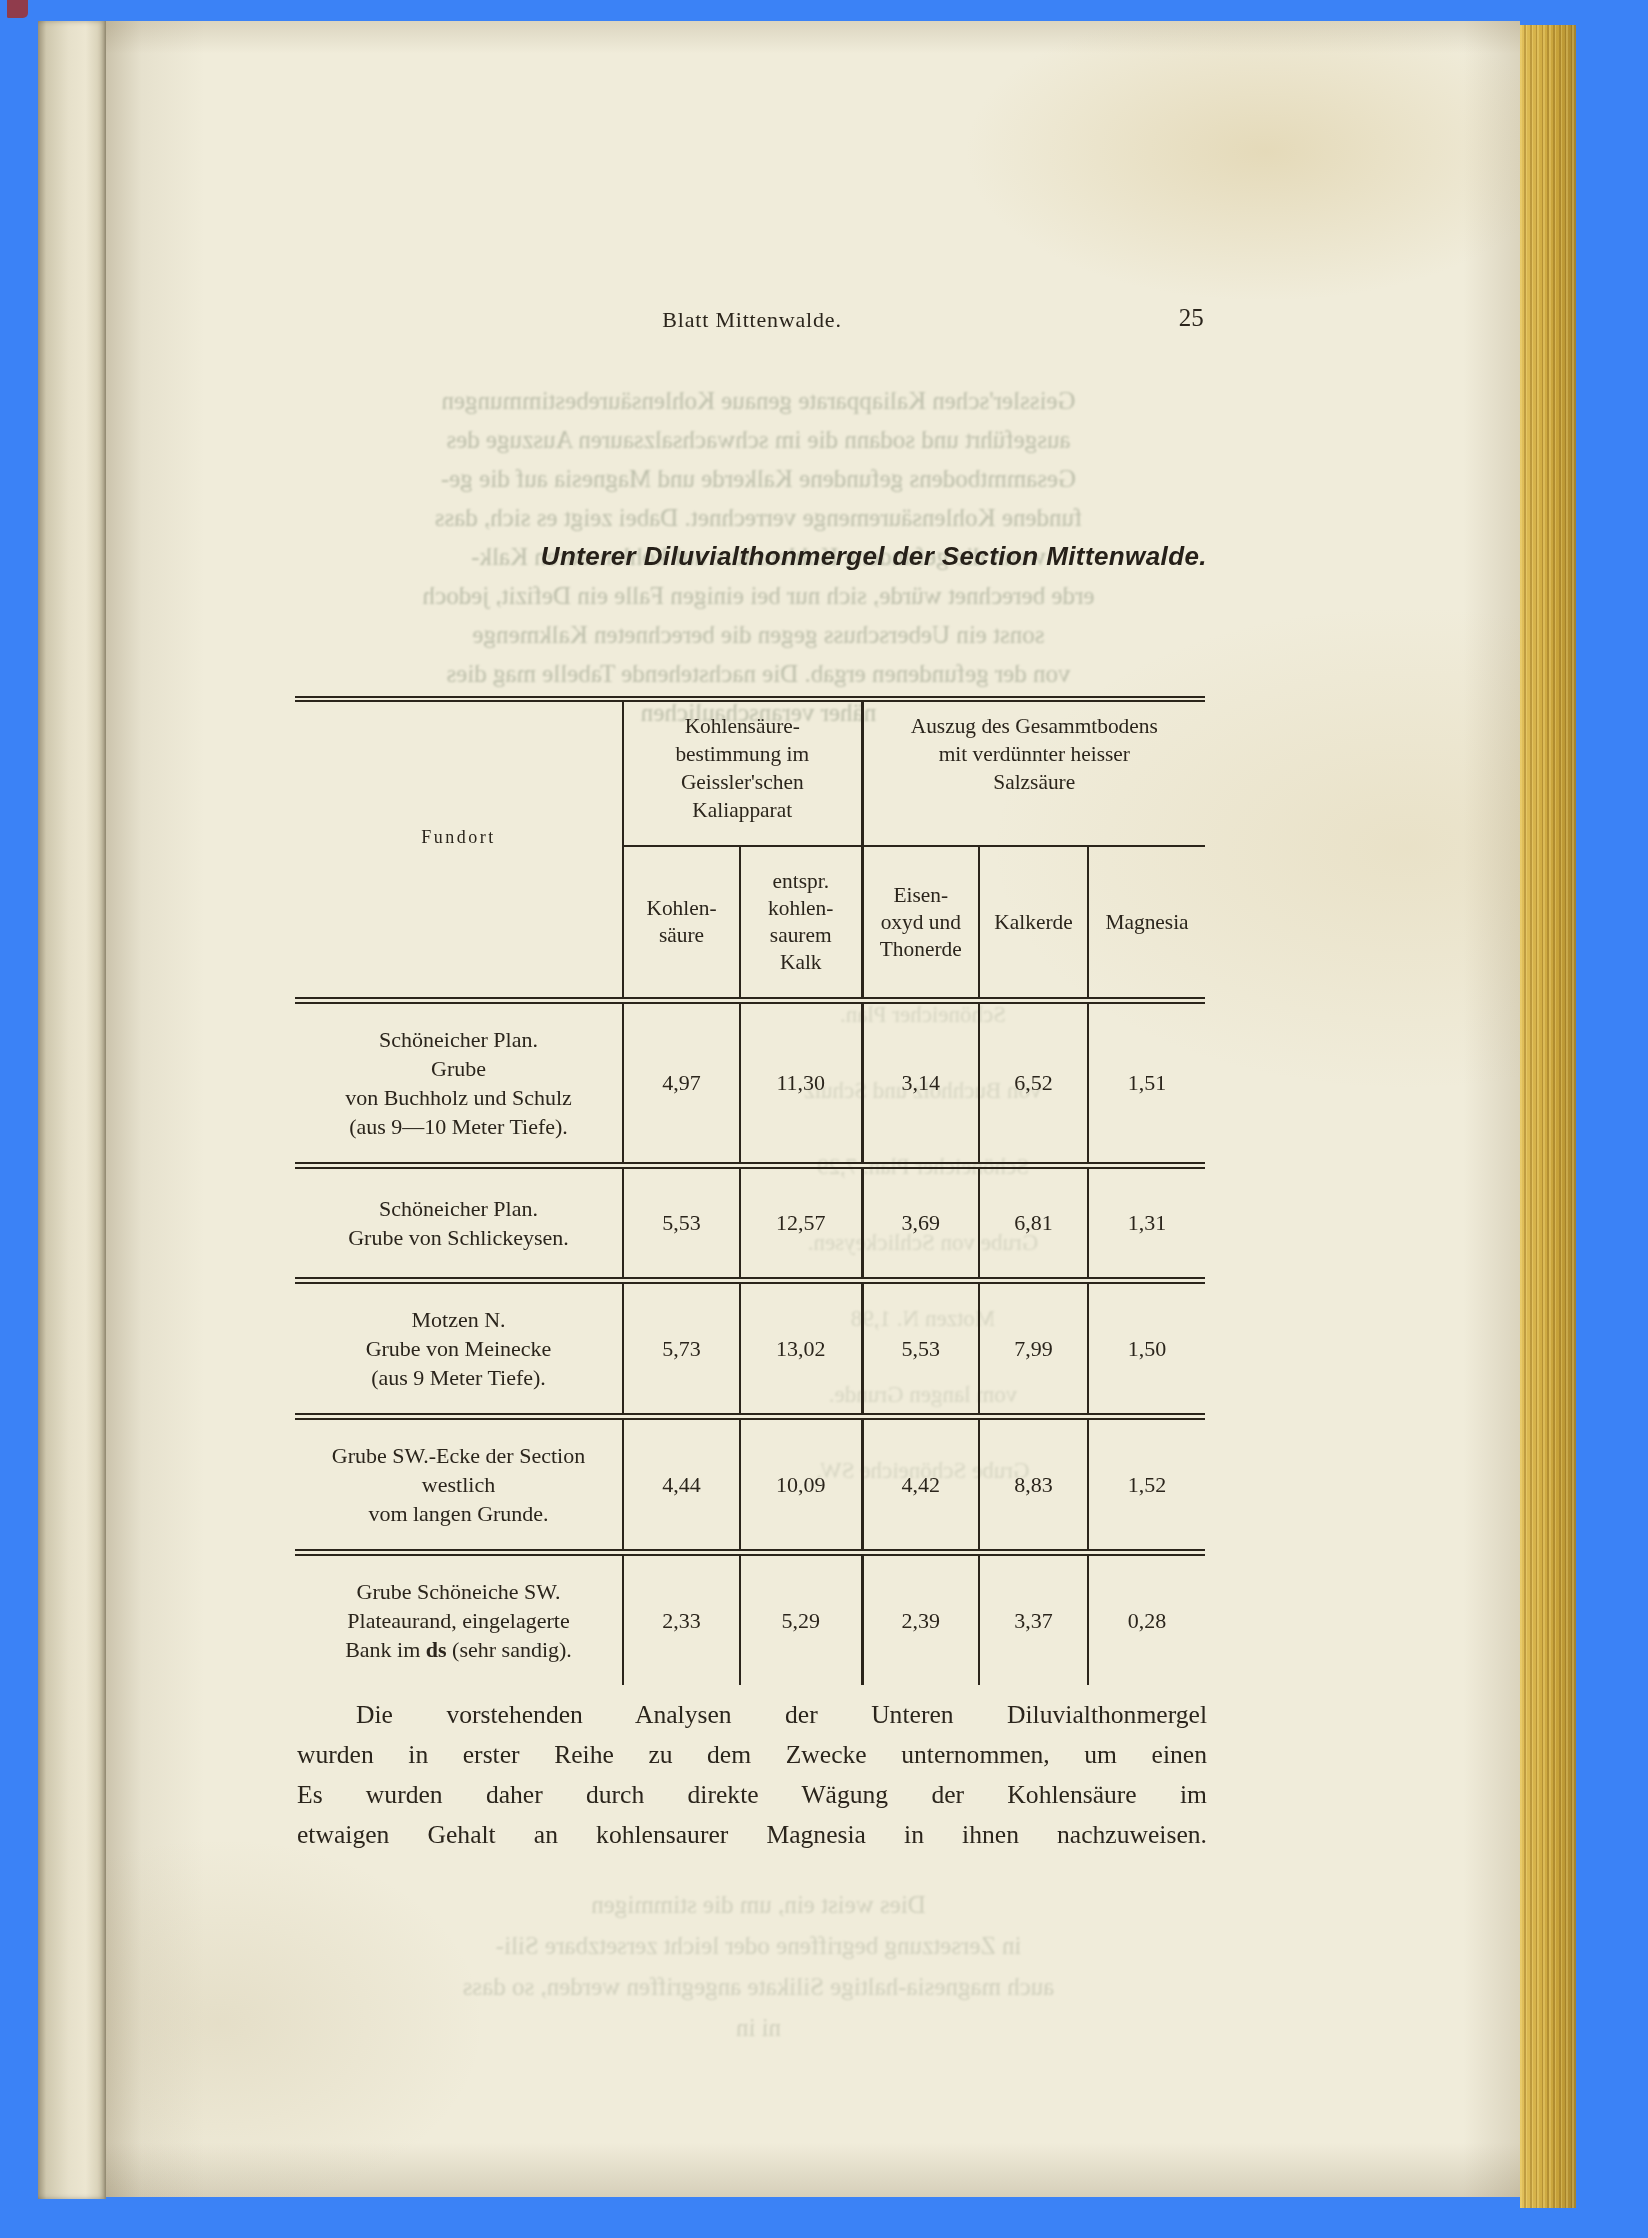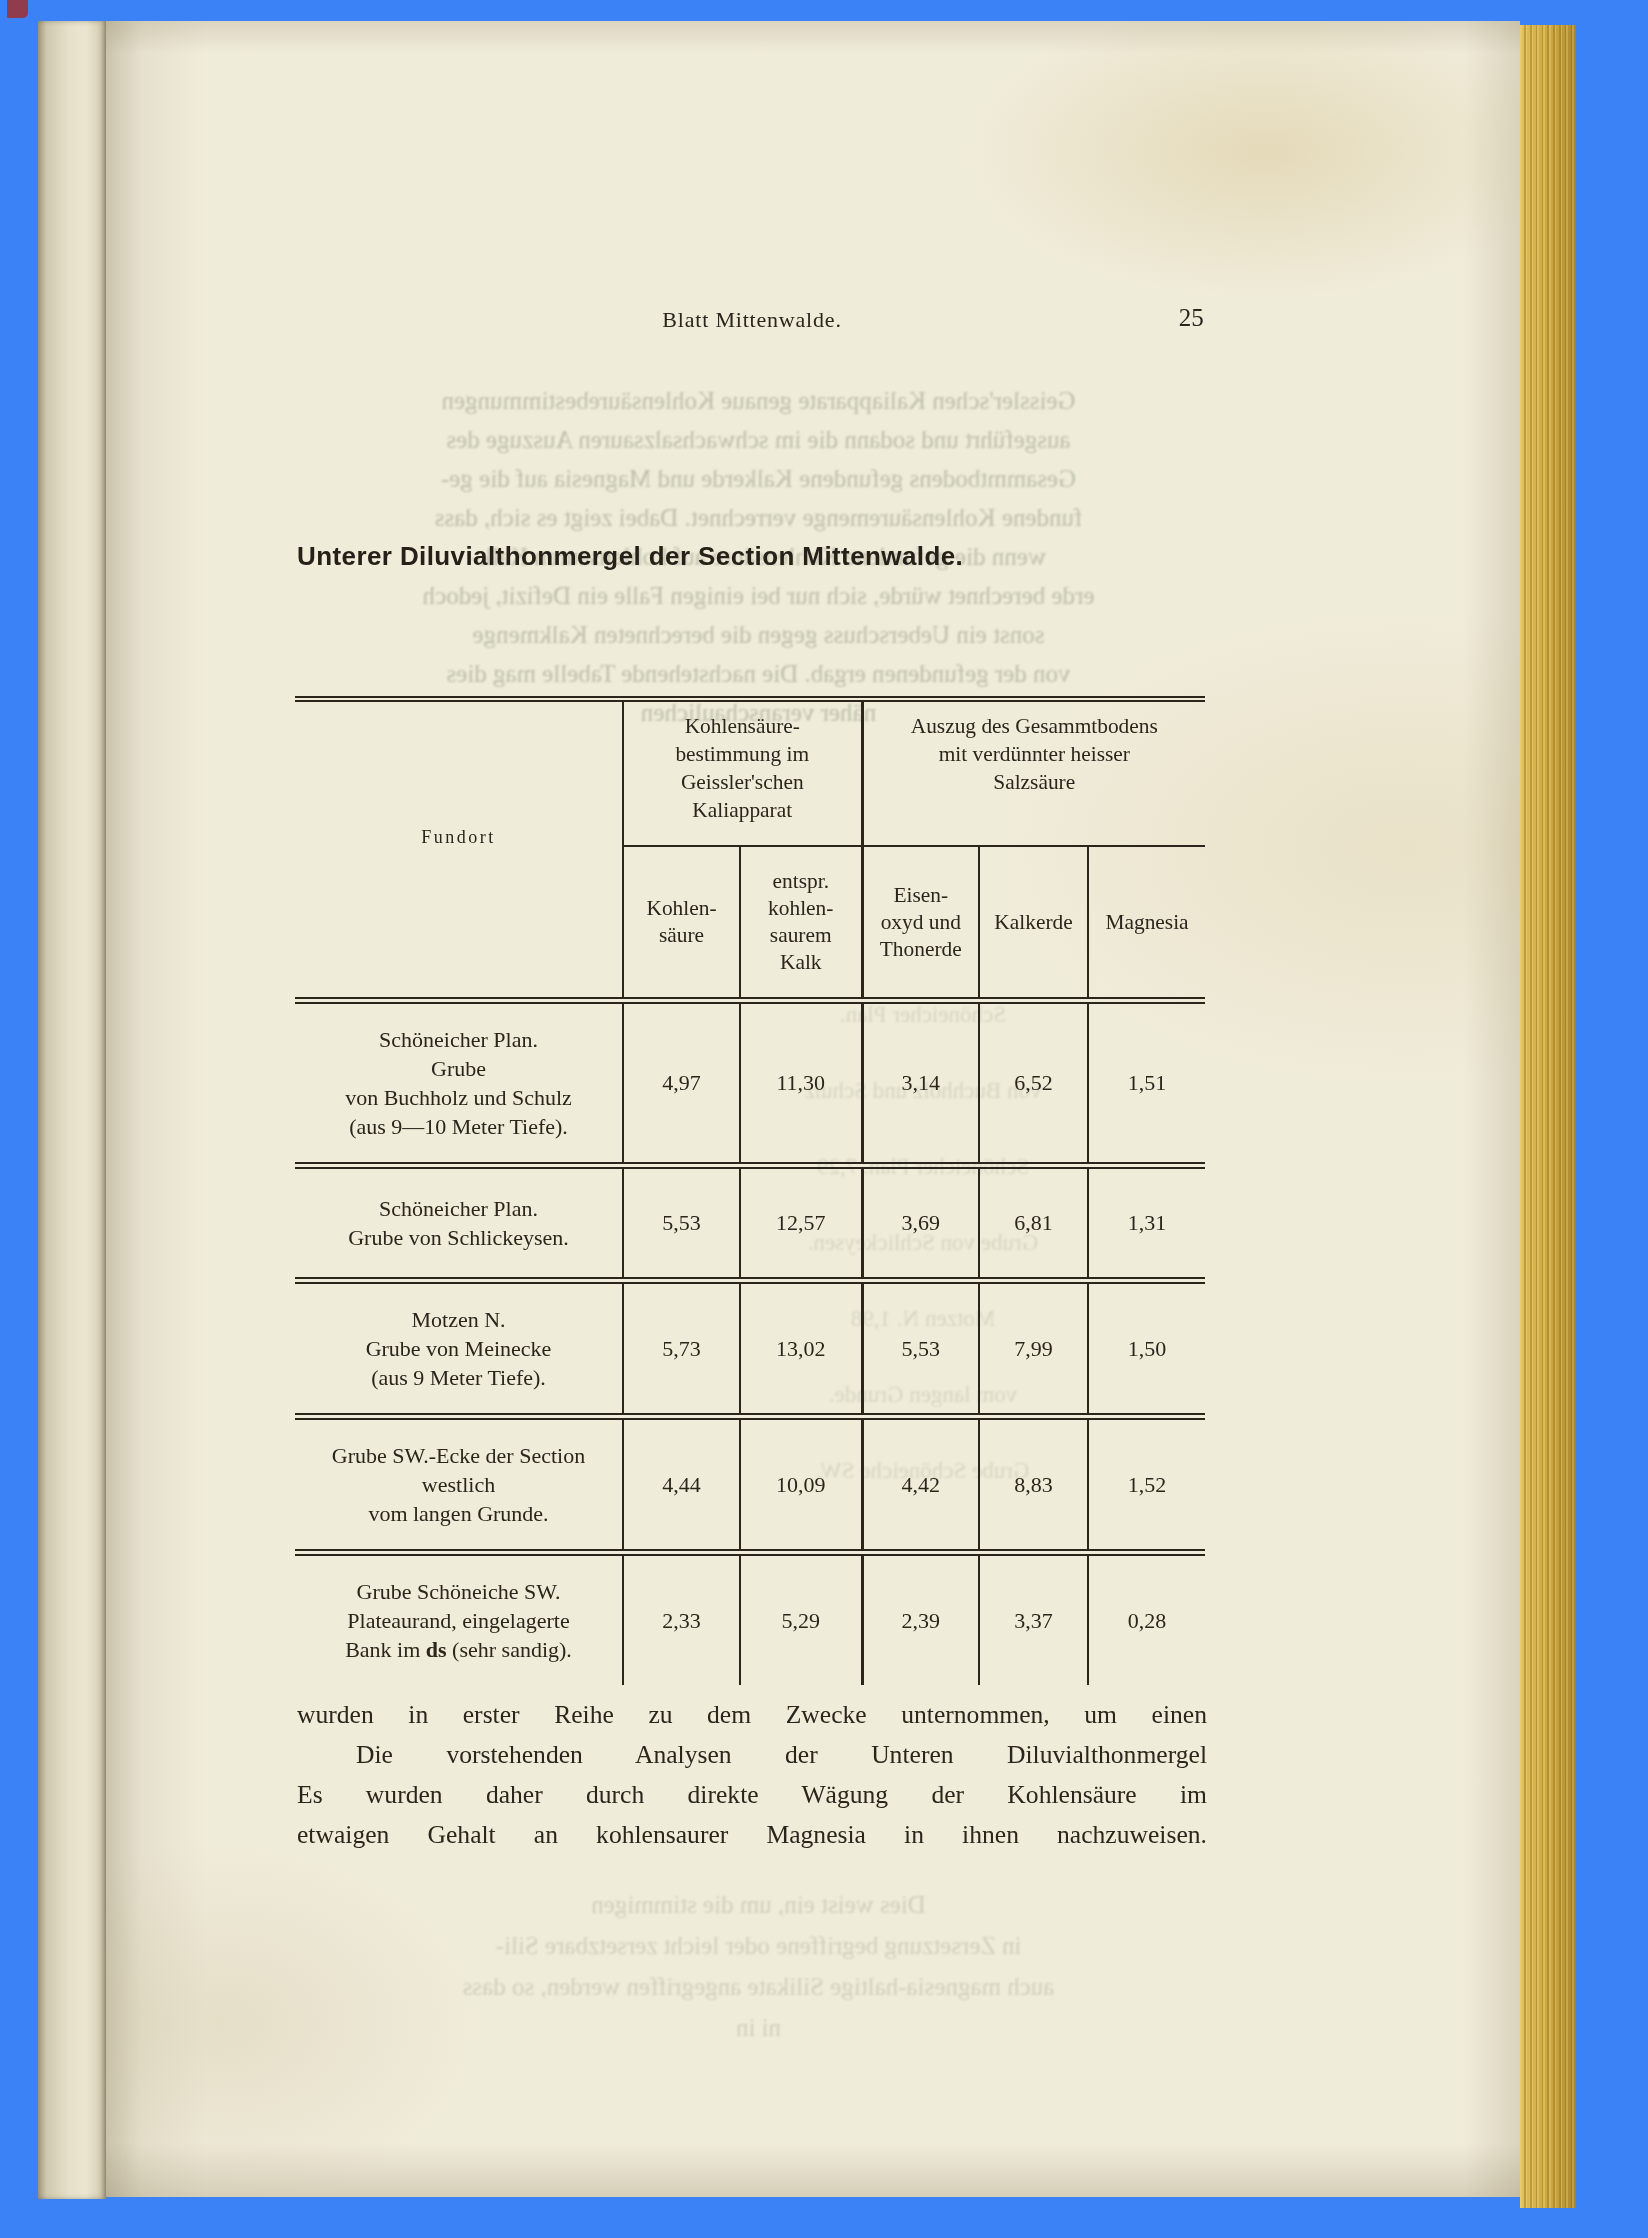--- a/index.html
+++ b/index.html
@@ -50,23 +50,23 @@
   
   #running-header { position:absolute; left:297px; top:307px; width:910px; height:36px; }
   #running-header .rh-center {
     position:absolute; left:0; right:0; text-align:center;
     font-size:22px; letter-spacing:0.8px;
   }
   #running-header .rh-page { position:absolute; right:3.3px; top:-3.3px; font-size:25px; }
 
   
   #article-title {
-    position:absolute; left:297px; top:541px; width:910px; text-align:left;
+    position:absolute; left:297px; top:541px; width:910px; text-align:right;
     font-family:"Liberation Sans", sans-serif; font-weight:bold; font-size:26px;
-    letter-spacing:0.4px; color:#262019;
+    letter-spacing:0.4px; color:#262019;font-style:italic;
   }
   #author-name {
     position:absolute; left:297px; top:617px; width:910px; text-align:center;
     font-variant:small-caps; font-size:21.4px; letter-spacing:2.5px;
   }
 
   
   #table-wrap { position:absolute; left:295px; top:696px; }
   table.analysis-table {
     border-collapse:collapse; table-layout:fixed; width:910px;
@@ -229,20 +229,20 @@
             <td class="c-val sep">5,29</td>
             <td class="c-val gb">2,39</td>
             <td class="c-val sep">3,37</td>
             <td class="c-val sep">0,28</td>
           </tr>
         </tbody>
       </table>
     </div>
 
     <div id="body-paragraph">
+      <div class="bline indent">Die vorstehenden Analysen der Unteren Diluvialthonmergel</div>
       <div class="bline">wurden in erster Reihe zu dem Zwecke unternommen, um einen</div>
-      <div class="bline indent">Die vorstehenden Analysen der Unteren Diluvialthonmergel</div>
       <div class="bline">Es wurden daher durch direkte Wägung der Kohlensäure im</div>
       <div class="bline">etwaigen Gehalt an kohlensaurer Magnesia in ihnen nachzuweisen.</div>
     </div>
   </div>
 </div>
 
 
 </body></html>

